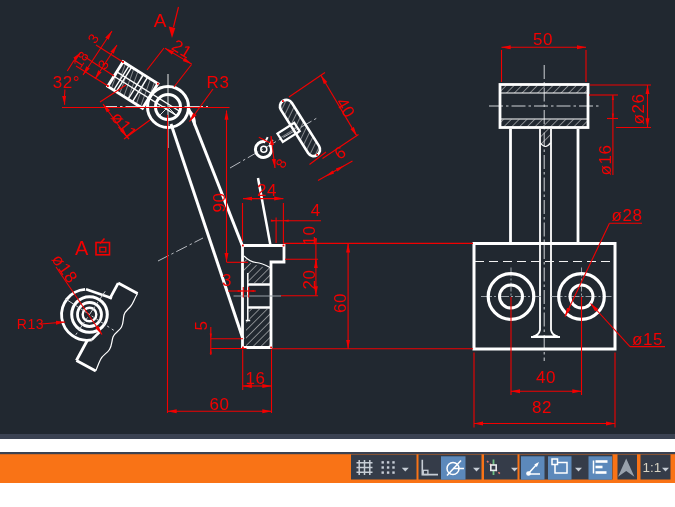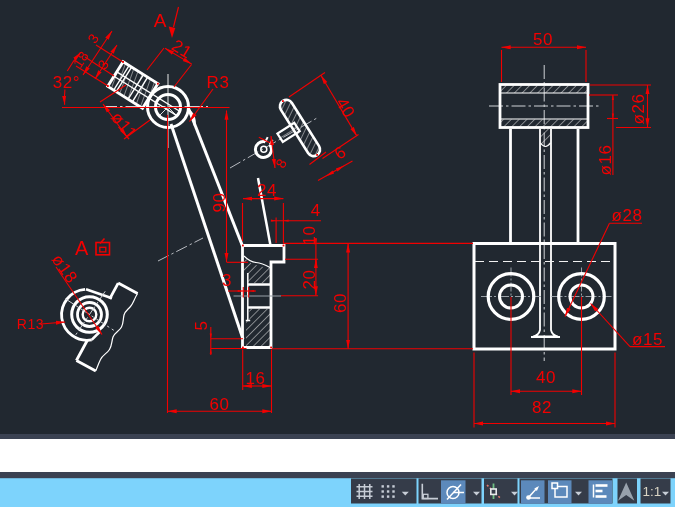--- a/index.html
+++ b/index.html
@@ -1,20 +1,20 @@
 <!DOCTYPE html>
 <html><head><meta charset="utf-8">
 <style>
 html,body{margin:0;padding:0;background:#fff;overflow:hidden}
 .wrap{position:relative;width:675px;height:507px;font-family:"Liberation Sans",sans-serif}
 .canvas{position:absolute;left:0;top:0;width:675px;height:434px;background:#212830}
 .band1{position:absolute;left:0;top:434px;width:675px;height:5px;background:#3b4252}
 .whitestrip{position:absolute;left:0;top:439px;width:675px;height:33px;background:#ffffff}
 .band2{position:absolute;left:0;top:472px;width:675px;height:4px;background:#3b4252}
-.sbar{position:absolute;left:0;top:476px;width:675px;height:31px;background:#7dd3fc}
+.sbar{position:absolute;left:0;top:452px;width:675px;height:31px;background:#f97316}
 text{font-family:"Liberation Sans",sans-serif}
 </style></head>
 <body>
 <div class="wrap">
 <div class="canvas">
 <svg width="675" height="434" viewBox="0 0 675 434">
 <defs>
 <pattern id="h" width="5.5" height="5.5" patternUnits="userSpaceOnUse" patternTransform="rotate(45)">
 <line x1="0" y1="0" x2="0" y2="5.5" stroke="#e9e9e9" stroke-width="1"></line>
 </pattern>

